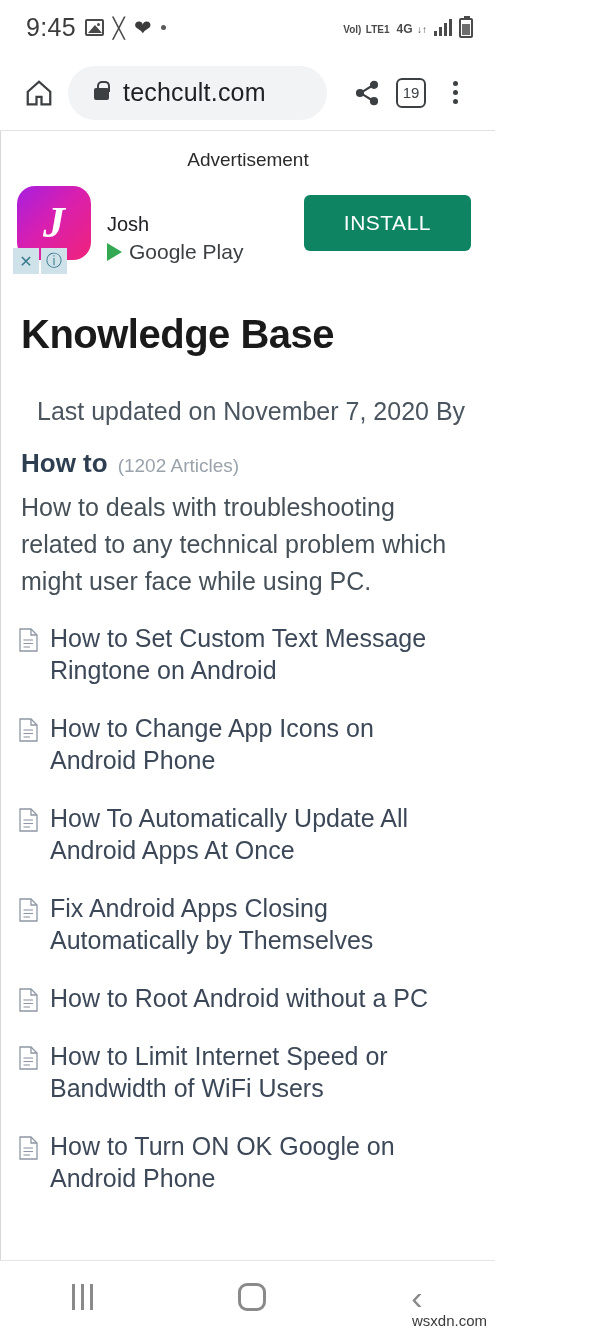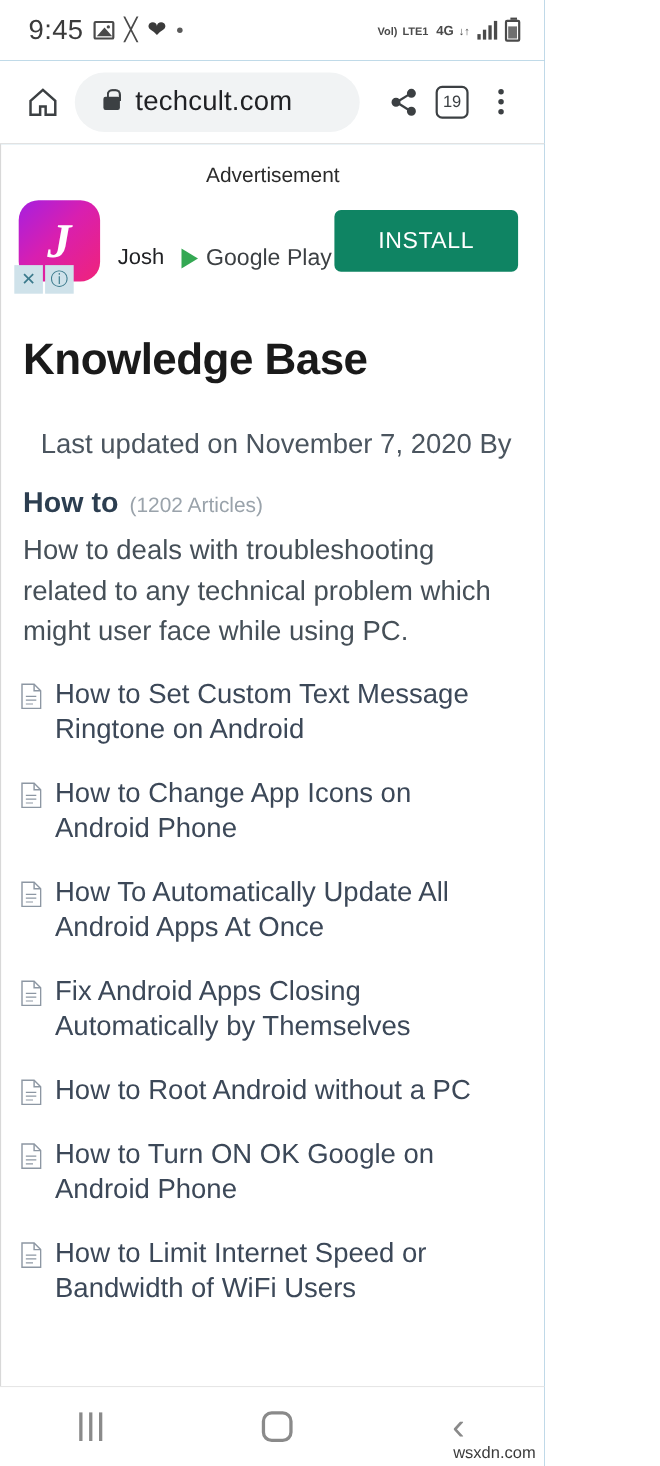--- a/index.html
+++ b/index.html
@@ -2,21 +2,21 @@
 <html><head>
 <meta charset="utf-8">
 <style>
   * { box-sizing: border-box; margin: 0; padding: 0; }
   html, body {
     width: 600px; height: 1333px;
     font-family: "Liberation Sans", sans-serif;
     background: #ffffff;
     overflow: hidden;
   }
-  .screen { width: 495px; height: 1333px; position: relative; display: flex; flex-direction: column; background:#0369a1; }
+  .screen { width: 495px; height: 1333px; position: relative; display: flex; flex-direction: column; background:#a21caf; }
 
   
   .statusbar {
     height: 55px; flex: 0 0 55px;
     display: flex; align-items: center; justify-content: space-between;
     padding: 0 22px 0 26px; background: #fff;
   }
   .sb-left { display: flex; align-items: center; gap: 9px; }
   .sb-time { font-size: 25px; color: #3b3b3b; letter-spacing: .3px; }
   .sb-right { display: flex; align-items: center; gap: 7px; }
@@ -80,21 +80,21 @@
   .hamburger span{display:block;width:38px;height:6px;background:#fff;border-radius:1px;}
 
   .ad-label { text-align:center; font-size:19px; color:#2b2b2b; margin-top: 18px; }
   .ad-row { display:flex; align-items:center; padding: 10px 24px 0 16px; position:relative; min-height: 86px;}
   .ad-icon {
     width: 74px; height:74px; border-radius:18px; flex:0 0 74px;
     background: linear-gradient(135deg, #a61fe0 0%, #d81fb0 45%, #f0237a 100%);
     display:flex;align-items:center;justify-content:center;position:relative;
   }
   .ad-icon .j { color:#fff; font-size:44px; font-weight:800; font-family:"Liberation Serif", serif; font-style:italic; }
-  .ad-meta { margin-left: 16px; display:flex; flex-direction:row; gap:16px;margin-top:32px;}
+  .ad-meta { margin-left: 16px; display:flex; flex-direction:column; gap:4px;margin-top:32px;}
   .ad-title { font-size:20px; color:#202124; }
   .gplay { display:flex; align-items:center; gap:7px; }
   .gplay-tri { width:0;height:0;border-top:9px solid transparent;border-bottom:9px solid transparent;border-left:15px solid #34a853; }
   .gplay-txt { font-size:21px; color:#3c4043; }
   .install-btn {
     margin-left:auto; background:#0f8463; color:#fff;
     font-size:21px; letter-spacing:.5px; padding: 16px 40px; border-radius:6px;
     border:none;
   }
   .ad-badges { position:absolute; left:12px; bottom:-10px; display:flex; gap:2px; }
@@ -282,33 +282,33 @@
       <div class="article">
         <span class="doc-ico">
           <svg width="19" height="24" viewBox="0 0 19 24">
               <path d="M1 1h11l6 6v16H1z" fill="#fff" stroke="#8d97a3" stroke-width="1.3"></path>
               <path d="M12 1v6h6" fill="none" stroke="#8d97a3" stroke-width="1.3"></path>
               <line x1="4.5" y1="12" x2="14" y2="12" stroke="#8d97a3" stroke-width="1.1"></line>
               <line x1="4.5" y1="15.5" x2="14" y2="15.5" stroke="#8d97a3" stroke-width="1.1"></line>
               <line x1="4.5" y1="19" x2="11" y2="19" stroke="#8d97a3" stroke-width="1.1"></line>
             </svg>
         </span>
+        <span class="art-title">How to Limit Internet Speed or Bandwidth of WiFi Users</span>
+      </div>
+      <div class="article">
+        <span class="doc-ico">
+          <svg width="19" height="24" viewBox="0 0 19 24">
+              <path d="M1 1h11l6 6v16H1z" fill="#fff" stroke="#8d97a3" stroke-width="1.3"></path>
+              <path d="M12 1v6h6" fill="none" stroke="#8d97a3" stroke-width="1.3"></path>
+              <line x1="4.5" y1="12" x2="14" y2="12" stroke="#8d97a3" stroke-width="1.1"></line>
+              <line x1="4.5" y1="15.5" x2="14" y2="15.5" stroke="#8d97a3" stroke-width="1.1"></line>
+              <line x1="4.5" y1="19" x2="11" y2="19" stroke="#8d97a3" stroke-width="1.1"></line>
+            </svg>
+        </span>
         <span class="art-title">How to Turn ON OK Google on Android Phone</span>
-      </div>
-      <div class="article">
-        <span class="doc-ico">
-          <svg width="19" height="24" viewBox="0 0 19 24">
-              <path d="M1 1h11l6 6v16H1z" fill="#fff" stroke="#8d97a3" stroke-width="1.3"></path>
-              <path d="M12 1v6h6" fill="none" stroke="#8d97a3" stroke-width="1.3"></path>
-              <line x1="4.5" y1="12" x2="14" y2="12" stroke="#8d97a3" stroke-width="1.1"></line>
-              <line x1="4.5" y1="15.5" x2="14" y2="15.5" stroke="#8d97a3" stroke-width="1.1"></line>
-              <line x1="4.5" y1="19" x2="11" y2="19" stroke="#8d97a3" stroke-width="1.1"></line>
-            </svg>
-        </span>
-        <span class="art-title">How to Limit Internet Speed or Bandwidth of WiFi Users</span>
       </div>
     </div>
   </div>
 
   <div class="navbar">
     <div class="nav-recents">
         <i></i>
         <i></i>
         <i></i>
       </div>

